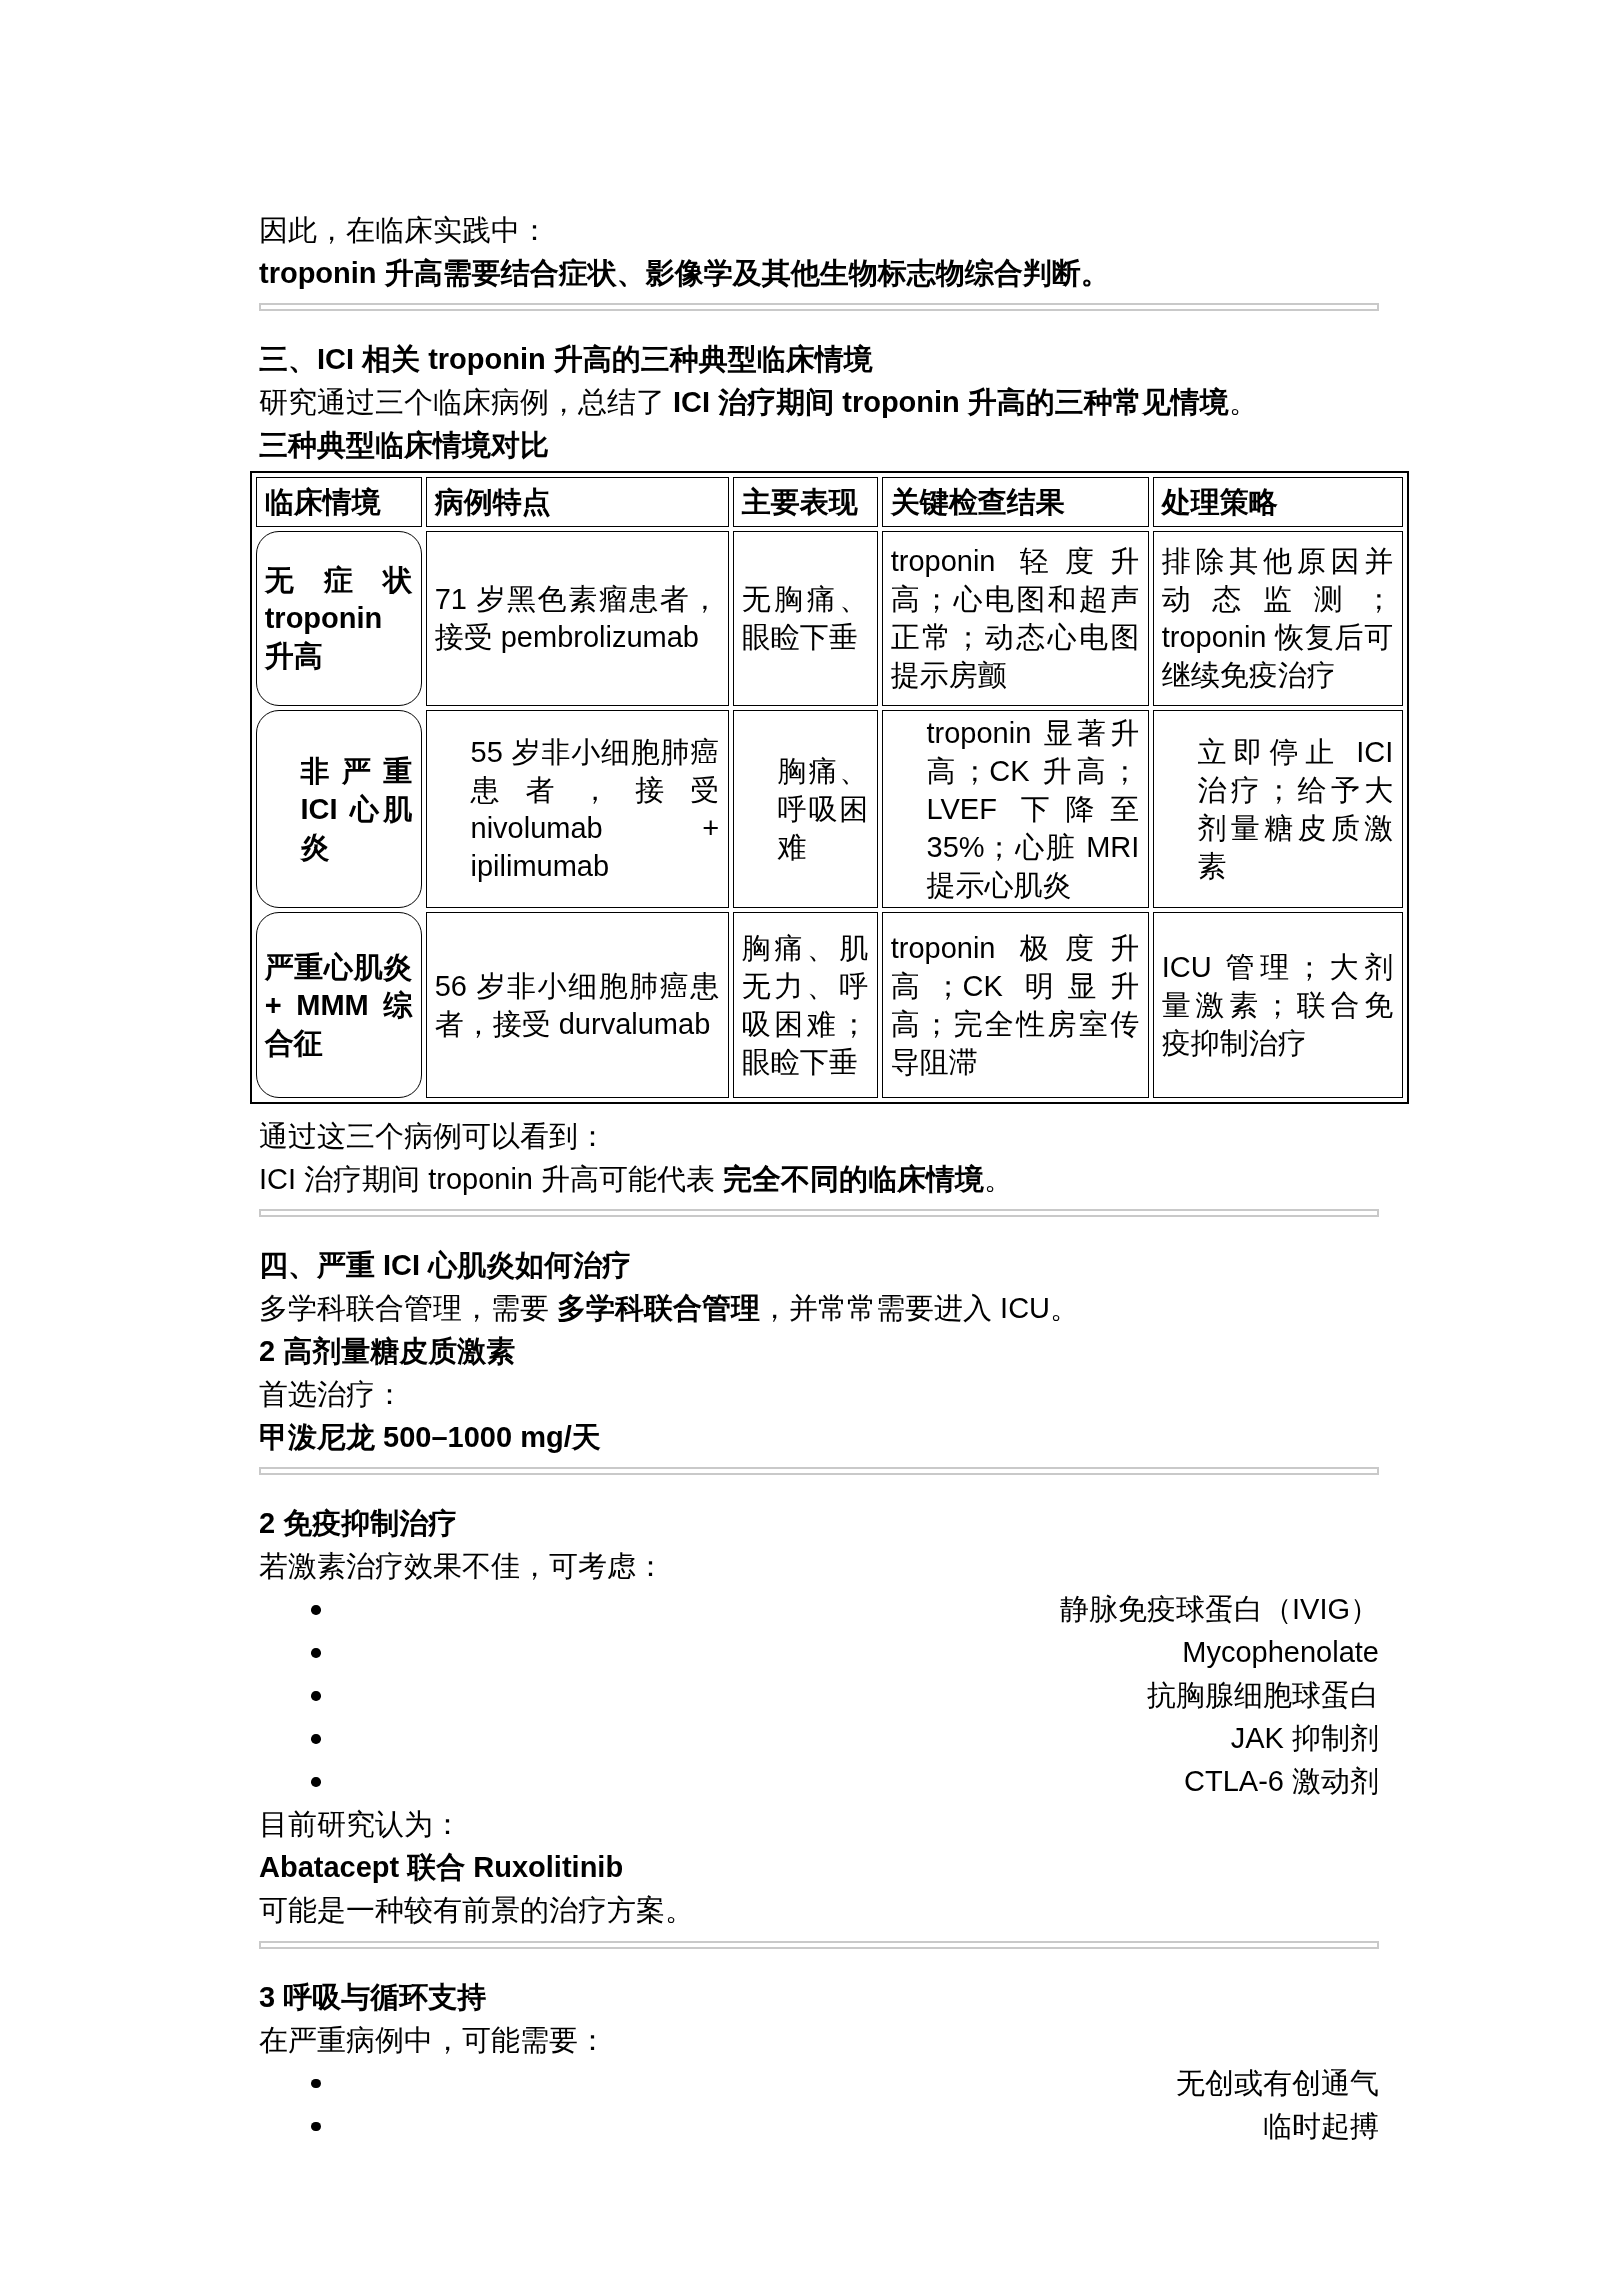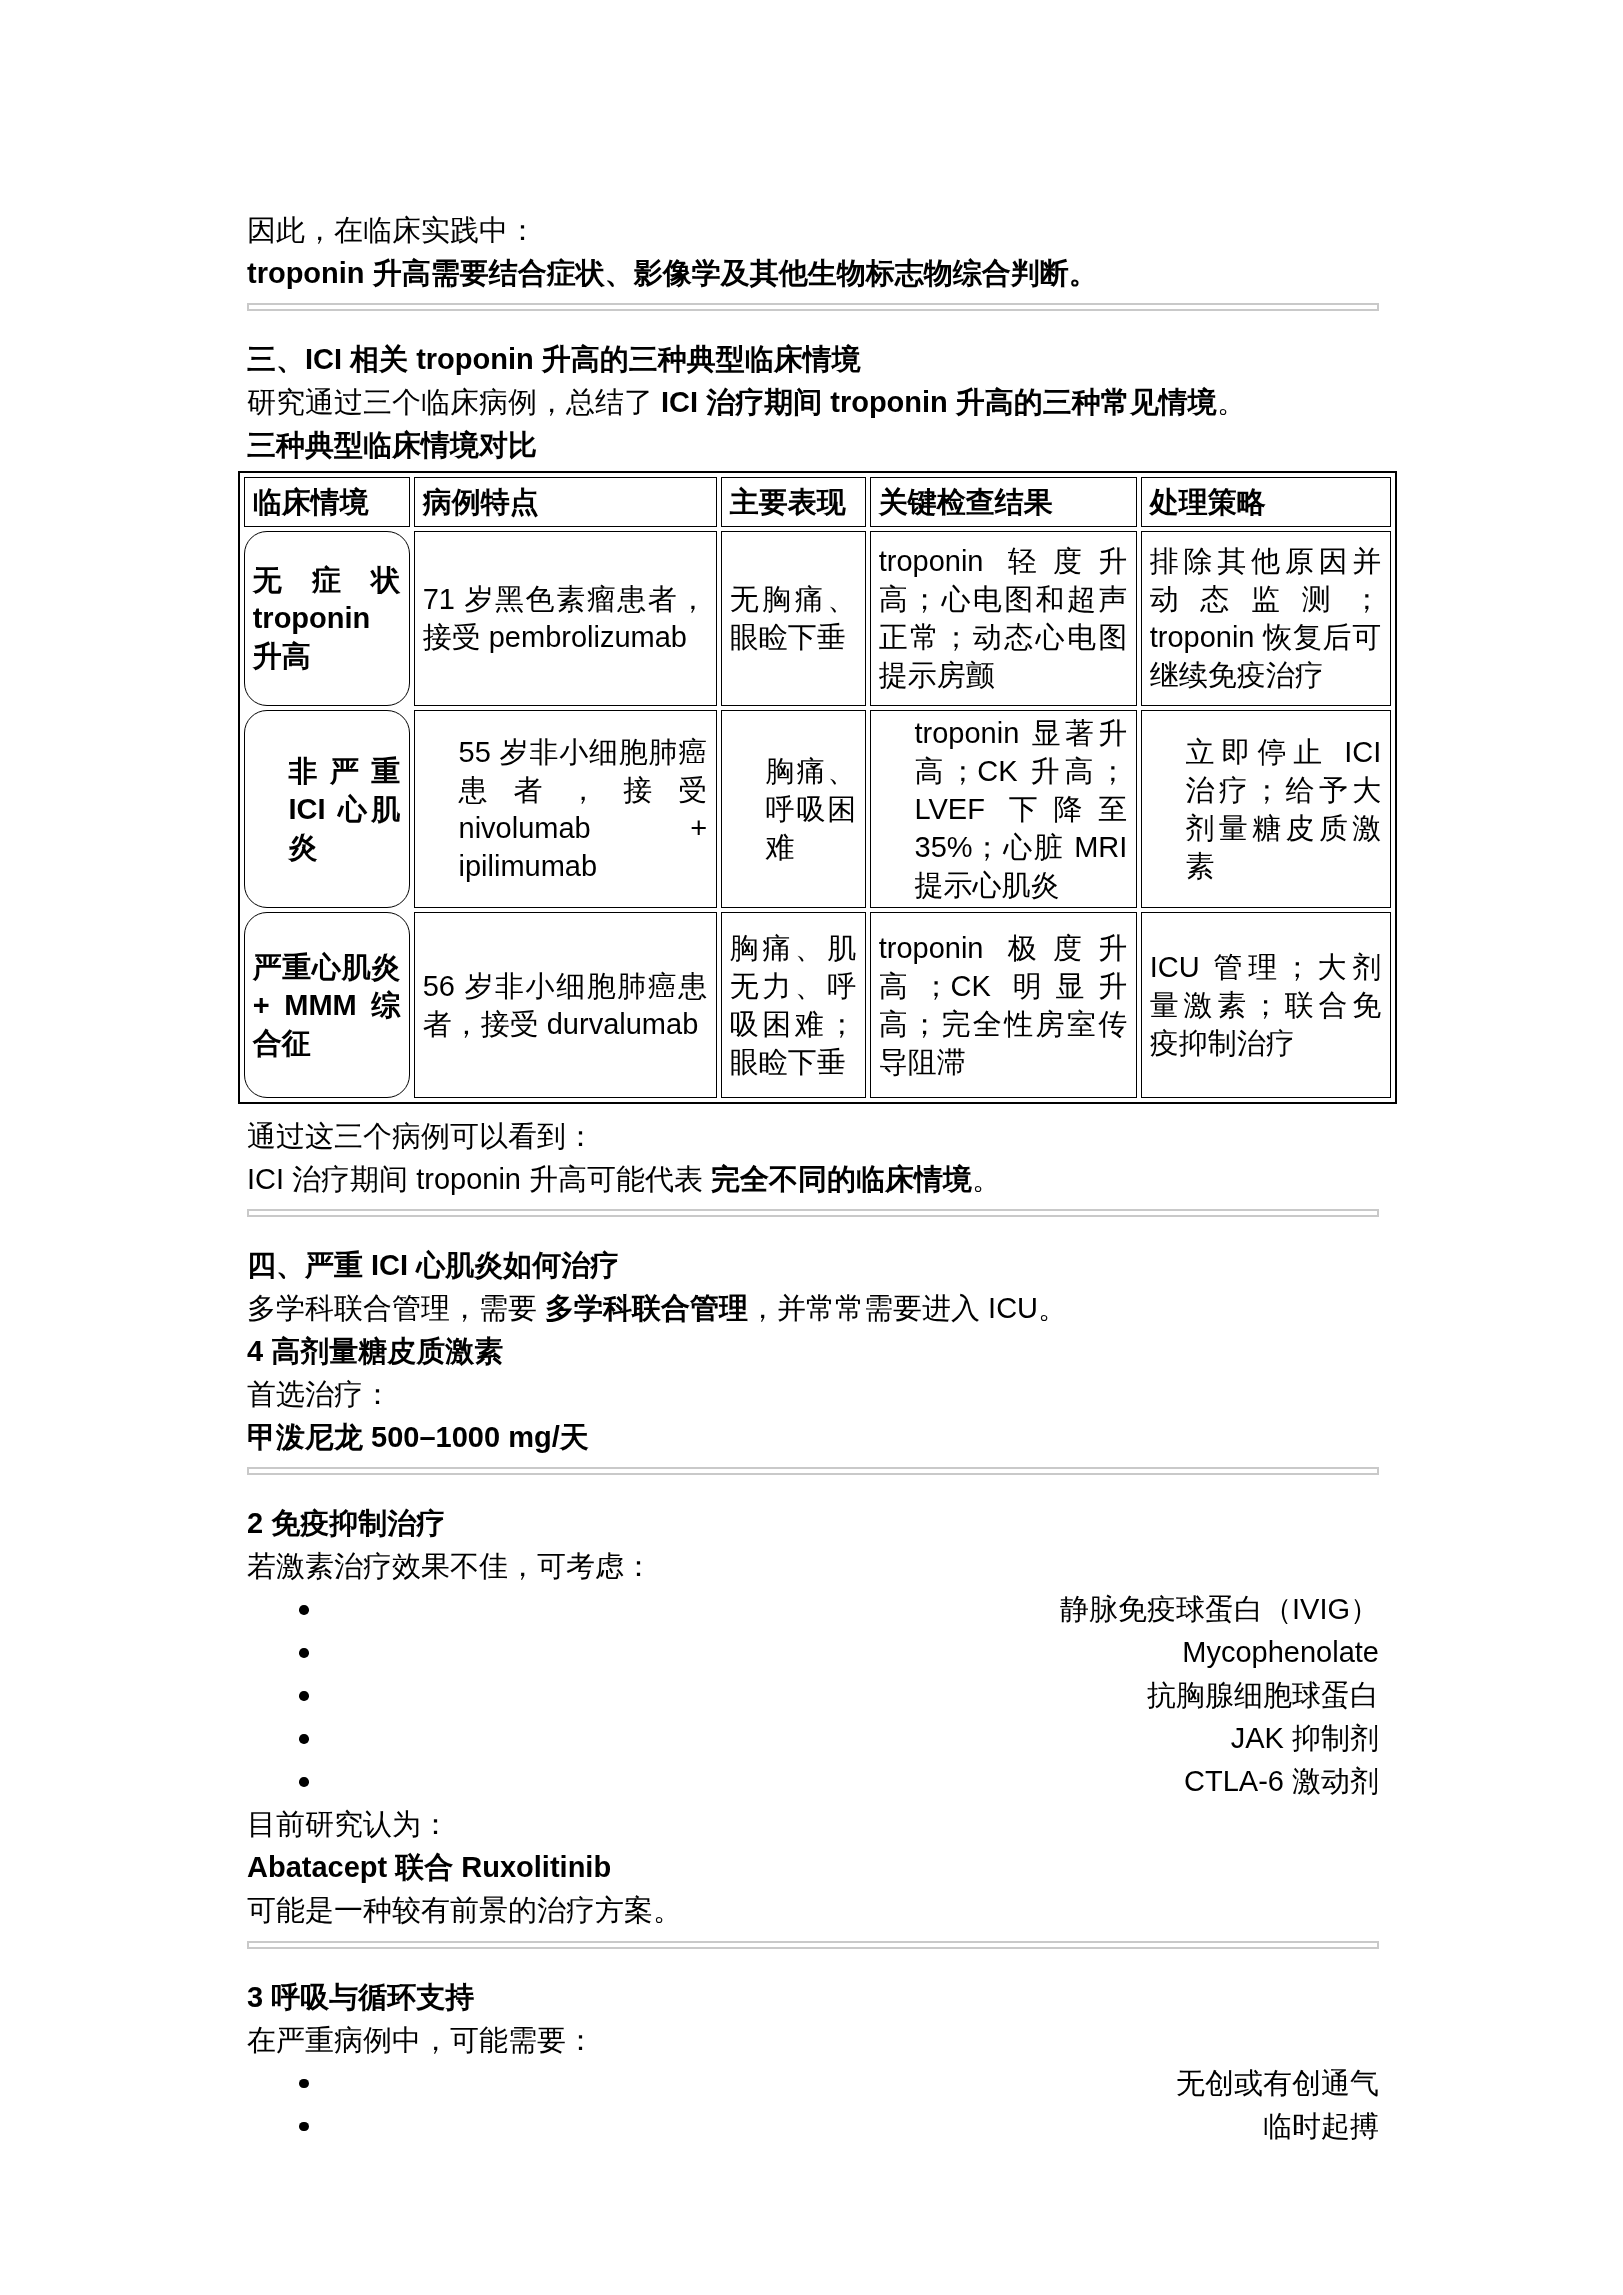--- a/index.html
+++ b/index.html
@@ -10,20 +10,21 @@
   body {
     width: 1623px;
     height: 2295px;
     font-family: "Liberation Sans", "DejaVu Sans", sans-serif;
     font-size: 29px;
     color: #000000;
     -webkit-font-smoothing: antialiased;
   }
   .content {
     padding: 209px 244px 0 247px;
+    margin-left: 12px;
   }
   p {
     margin: 0;
     line-height: 43px;
   }
   .b { font-weight: bold; }
   .rule {
     height: 4.1px;
     border: 2px solid #c9c9c9;
     background: #ffffff;
@@ -137,21 +138,21 @@
   </table>
 
   <p>通过这三个病例可以看到：</p>
   <p><span>ICI 治疗期间 troponin 升高可能代表 </span><span class="b">完全不同的临床情境</span><span>。</span></p>
 
   <div class="rule"></div>
 
   <p class="b">四、严重 ICI 心肌炎如何治疗</p>
   <p><span>多学科联合管理，需要 </span><span class="b">多学科联合管理</span><span>，并常常需要进入 ICU。</span></p>
 
-  <p class="b">4 高剂量糖皮质激素</p>
+  <p class="b">2 高剂量糖皮质激素</p>
   <p>首选治疗：</p>
   <p class="b">甲泼尼龙 500–1000 mg/天</p>
 
   <div class="rule"></div>
 
   <p class="b">2 免疫抑制治疗</p>
   <p>若激素治疗效果不佳，可考虑：</p>
   <ul class="bullets">
     <li>静脉免疫球蛋白（IVIG）</li>
     <li>Mycophenolate</li>

